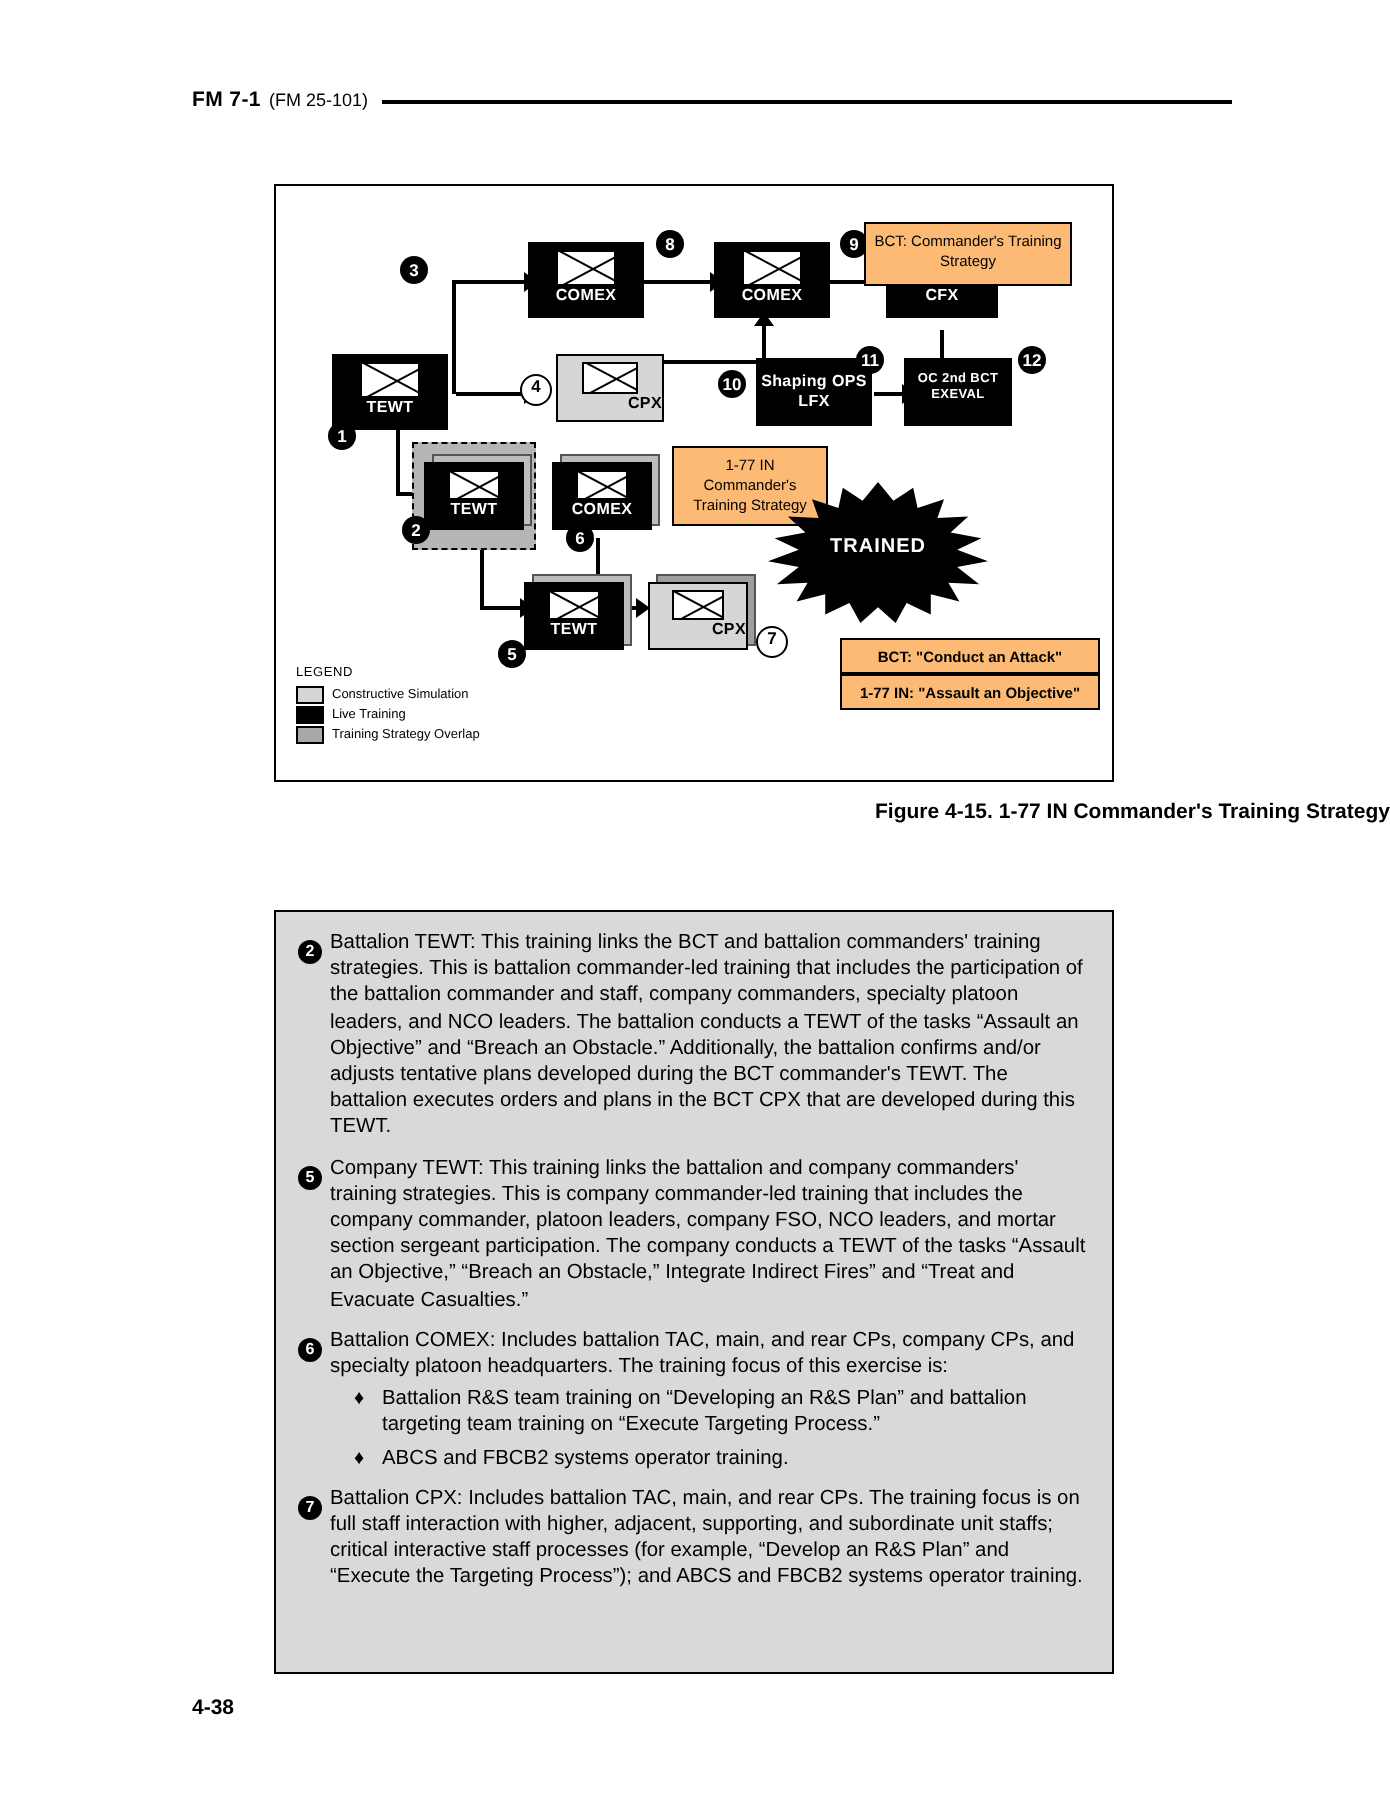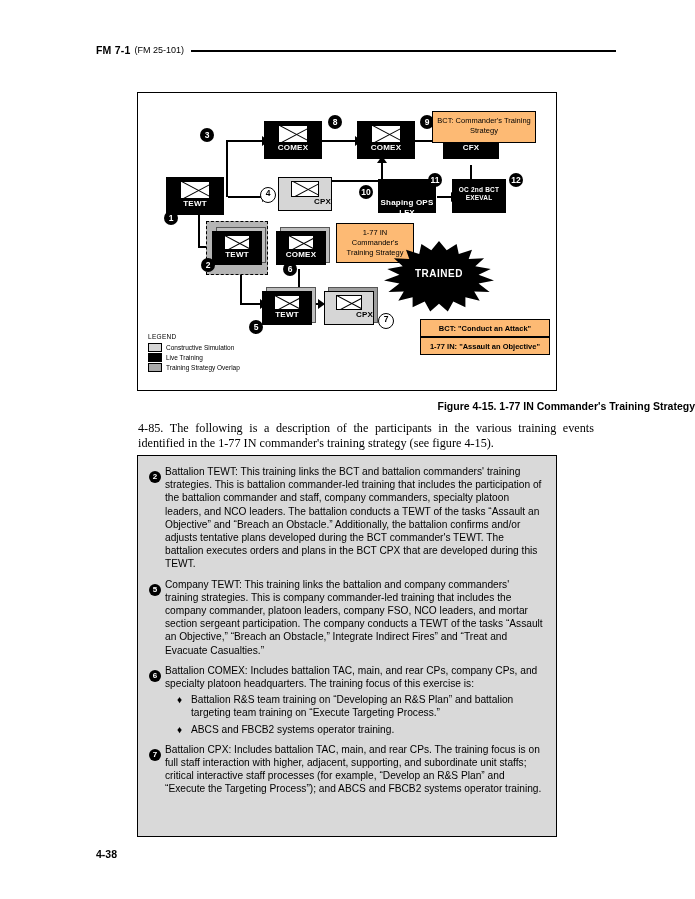--- a/index.html
+++ b/index.html
@@ -274,21 +274,21 @@
 
       <div class="unit light" style="left:140px;top:84px;width:54px;height:34px;">
         <div class="sym" style="width:28px;height:16px;">
             <span class="tick"></span>
           </div>
         <span class="lbl">CPX</span>
       </div>
       <div class="circ open" style="left:122px;top:94px;">4</div>
 
       <div class="unit" style="left:240px;top:86px;width:58px;height:34px;">
-        <span class="lbl" style="padding-top:6px;display:block;margin-top:12px;">Shaping OPS LFX</span>
+        <span class="lbl" style="padding-top:6px;display:block;">Shaping OPS LFX</span>
       </div>
       <div class="circ" style="left:221px;top:92px;">10</div>
 
       <div class="circ" style="left:290px;top:80px;">11</div>
 
       <div class="unit" style="left:314px;top:86px;width:54px;height:34px;">
         <span class="lbl" style="padding-top:6px;display:block;font-size:6.5px;line-height:8px;">OC 2nd BCT EXEVAL</span>
       </div>
       <div class="circ" style="left:371px;top:80px;">12</div>
 
@@ -350,21 +350,20 @@
           <span class="legend-sw" style="background:#a9a9a9;"></span>
           <span class="legend-txt">Training Strategy Overlap</span>
         </div>
       </div>
 
     </div>
   </div>
 
   <div class="caption">Figure 4-15. 1-77 IN Commander's Training Strategy</div>
 
-  <div class="para">4-85. The following is a description of the participants in the various training events identified in the 1-77 IN commander's training strategy (see figure 4-15).</div>
 
   <div class="listbox">
 
     <div class="item">
       <div class="item-bullet">
         <span class="bnum">2</span>
       </div>
       <div class="item-text">
         <b>Battalion TEWT:</b><span> This training links the BCT and battalion commanders' training strategies. This is battalion commander-led training that includes the participation of the battalion commander and staff, company commanders, specialty platoon leaders, and NCO leaders. The battalion conducts a TEWT of the tasks “Assault an Objective” and “Breach an Obstacle.”  Additionally, the battalion confirms and/or adjusts tentative plans developed during the BCT commander's TEWT. The battalion executes orders and plans in the BCT CPX that are developed during this TEWT.</span>
       </div>

